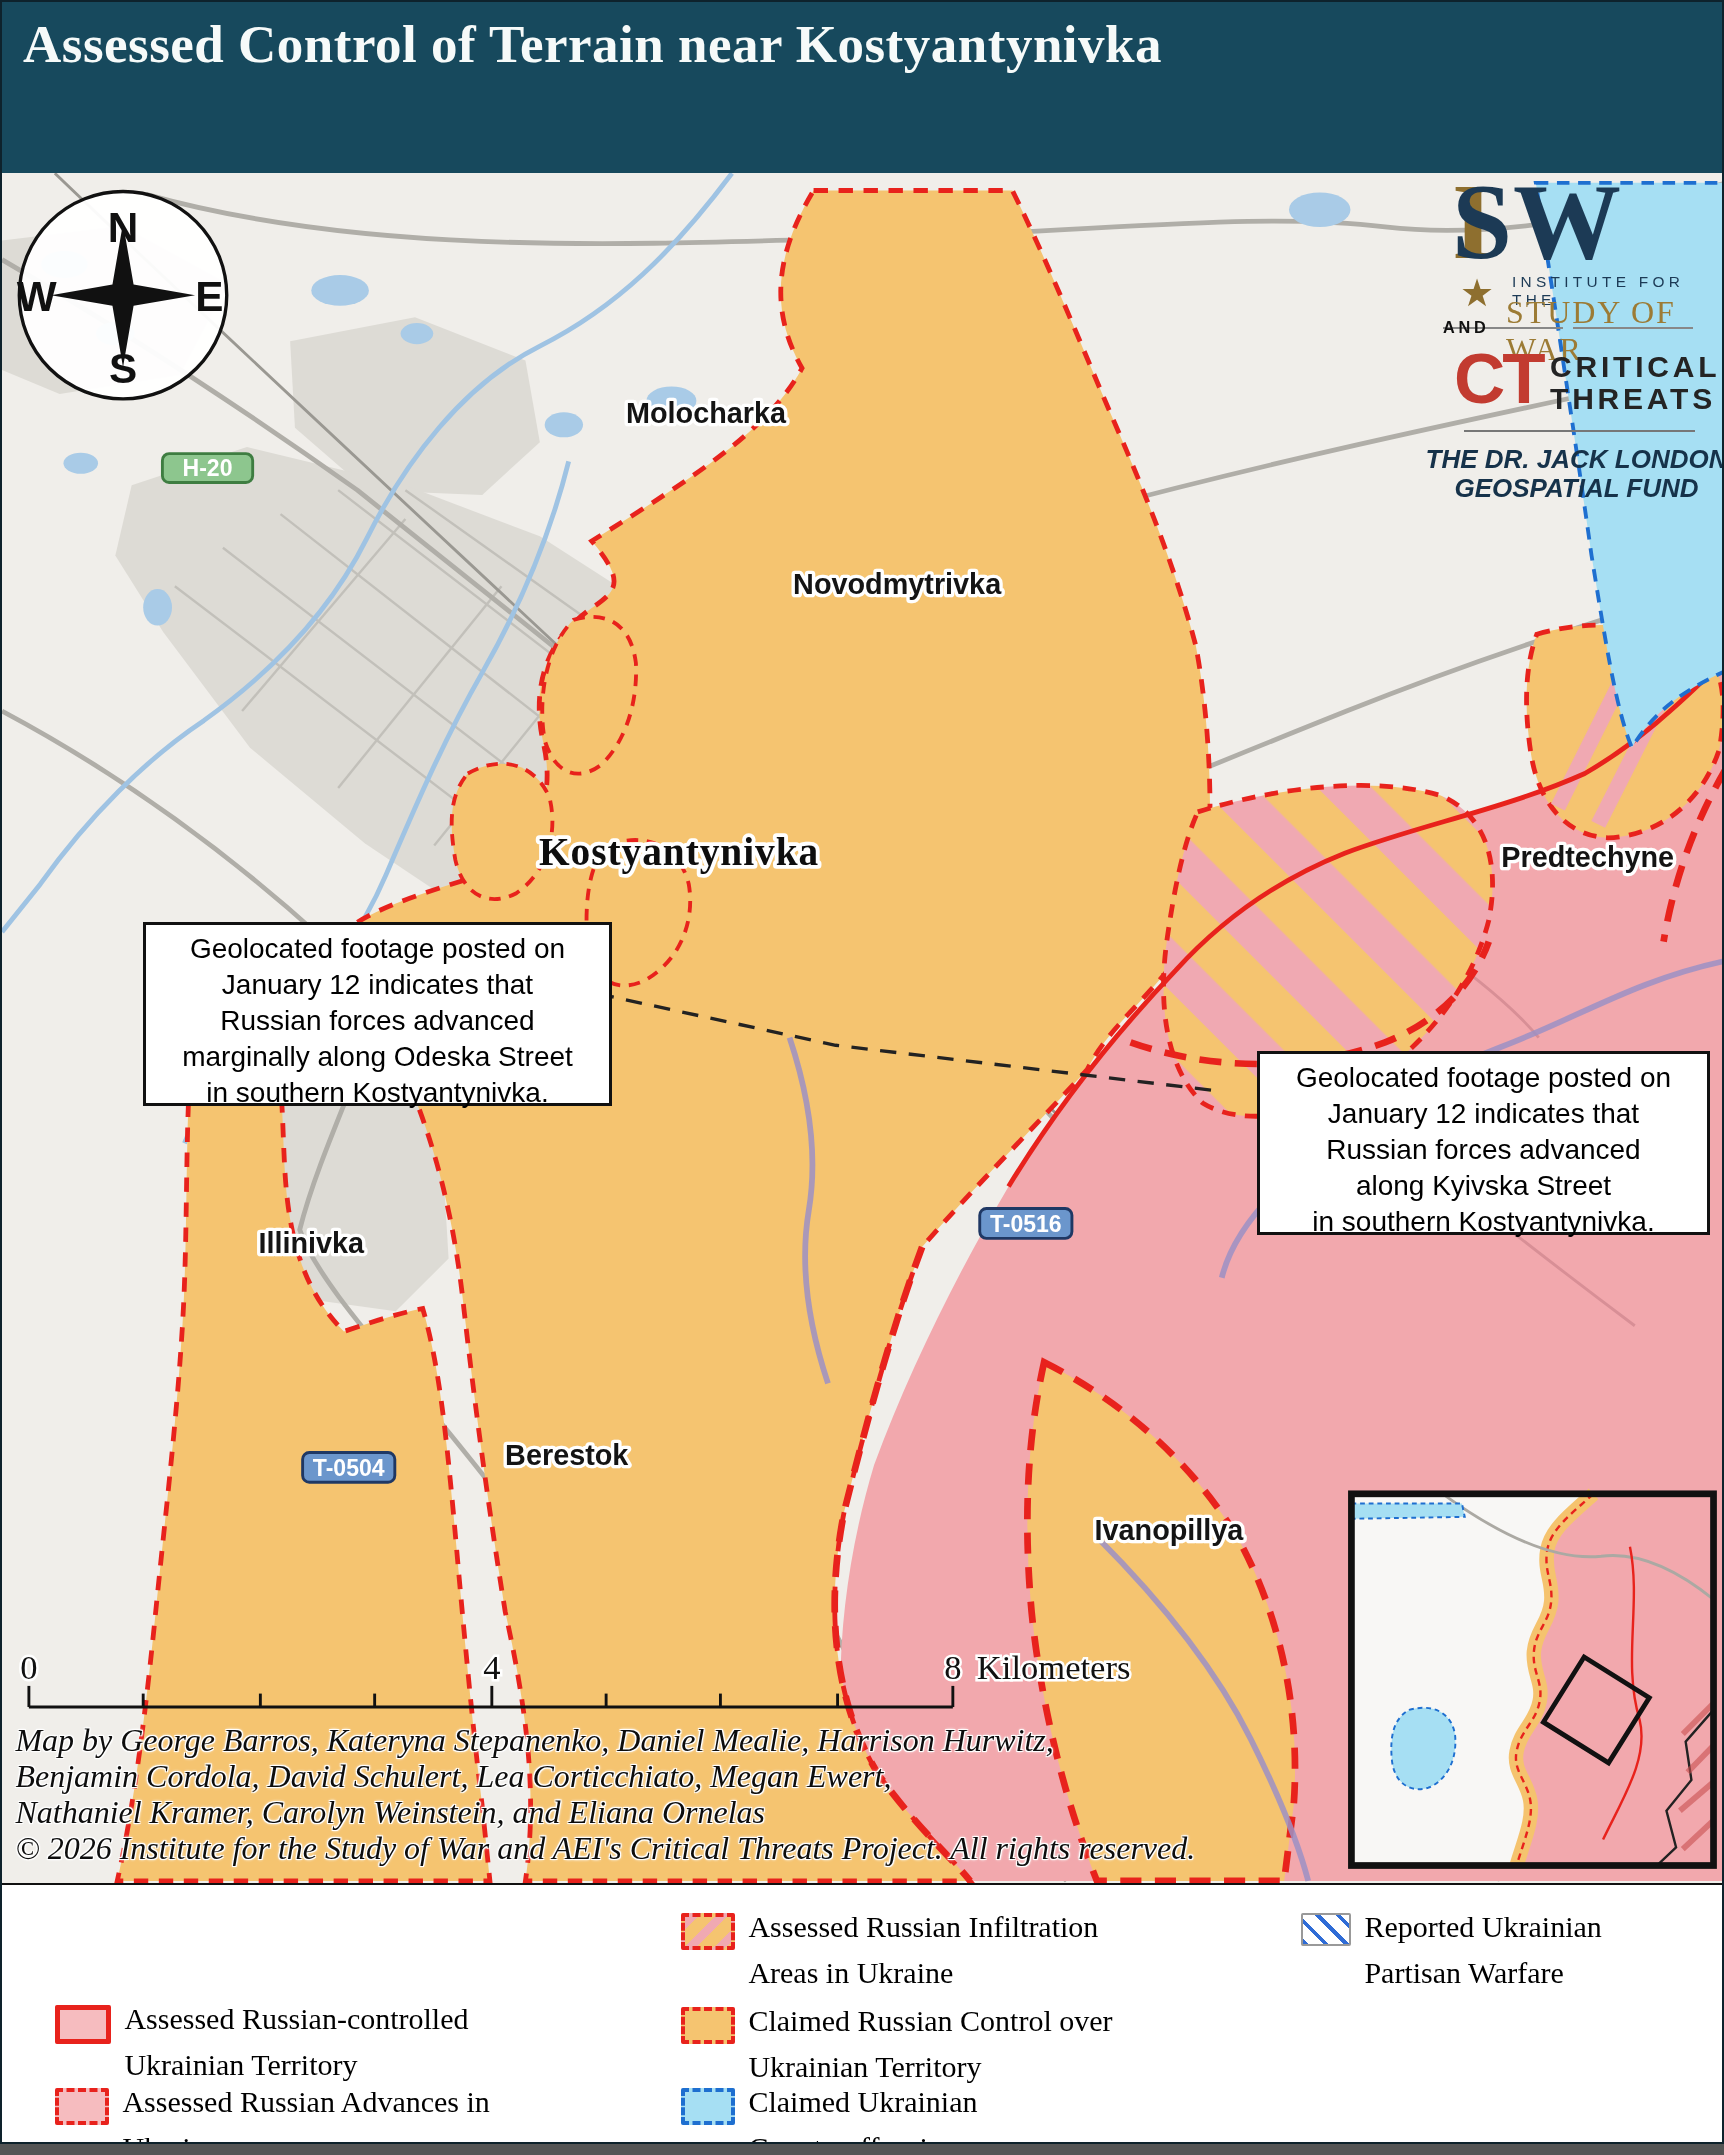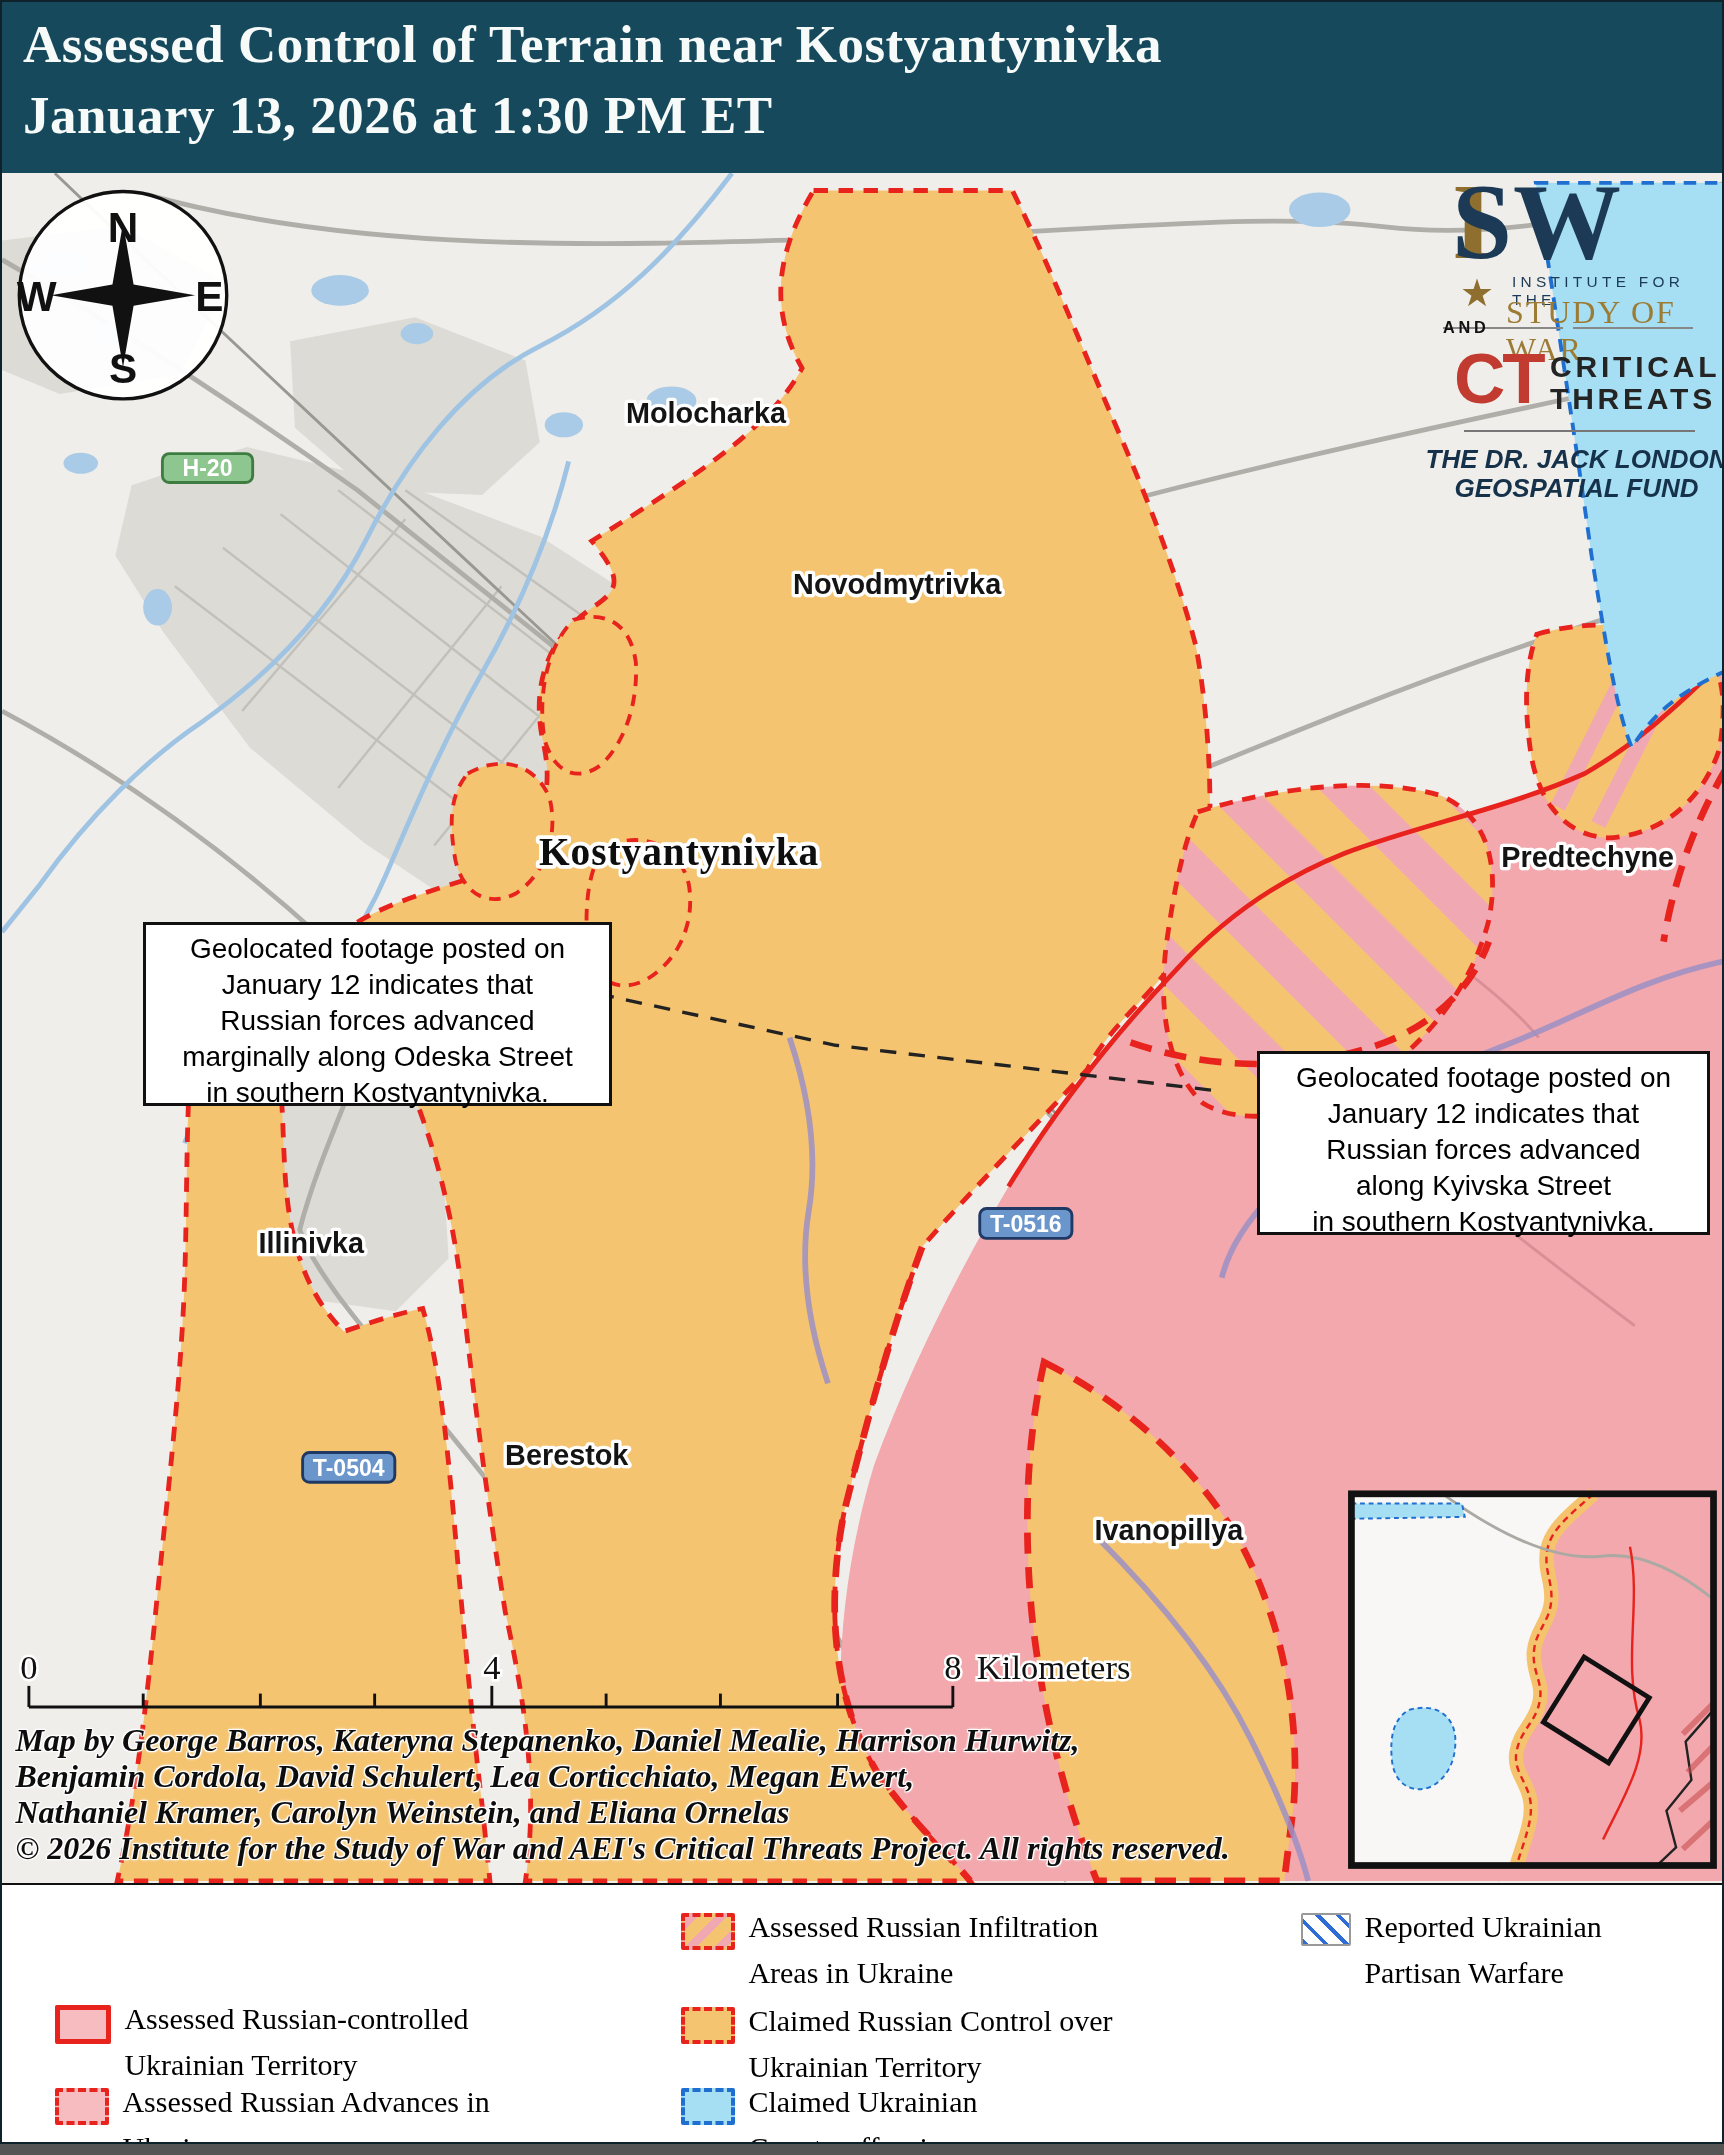--- a/index.html
+++ b/index.html
@@ -19,21 +19,21 @@
   .mcity{font:700 41px "Liberation Serif",serif;fill:#0e0e0e;stroke:#ffffff;stroke-width:8px;
           paint-order:stroke;stroke-linejoin:round;letter-spacing:1px;}
   .shieldtext{font:700 24px "Liberation Sans",sans-serif;fill:#fff;}
   .compasstext{font:600 44px "Liberation Sans",sans-serif;fill:#111;}
   .stext{font:400 36px "Liberation Serif",serif;fill:#111;stroke:#fff;stroke-width:5px;paint-order:stroke;}
   
   .callout{position:absolute;background:#fff;border:3.8px solid #111;text-align:center;
            font-size:28px;line-height:36px;color:#000;white-space:pre-line;padding:5.8px 3.8px;box-sizing:border-box;margin-left:40px;}
   
   .credits{position:absolute;left:13.4px;top:1549px;font-family:"Liberation Serif",serif;
-           font-style:italic;font-weight:700;font-size:32px;line-height:36px;color:#0d0d0d;
+           font-style:italic;font-weight:400;font-size:32px;line-height:36px;color:#0d0d0d;
            text-shadow:0 0 2.9px #fff,0 0 2.9px #fff,0 0 3.8px #fff,1px 1px 0 #fff,-1px -1px 0 #fff,1px -1px 0 #fff,-1px 1px 0 #fff;}
   
   .brand{position:absolute;left:1383px;top:0;width:338px;height:375px;pointer-events:none;}
   .brand *{position:absolute;}
   .iswword{left:67px;top:-13.4px;font-family:"Liberation Serif",serif;font-weight:700;font-size:108px;letter-spacing:1px;}
   .iswword .gi{color:#8E6F2F;}
   .iswword .gsw{color:#1C3A55;}
   .iswstar{left:75px;top:98px;font-size:38px;color:#8E6F2F;}
   .instline{left:127px;top:100px;font-size:15.4px;font-weight:400;letter-spacing:4.3px;color:#1C3A55;}
   .studyline{left:121px;top:121px;font-family:"Liberation Serif",serif;font-size:32px;letter-spacing:1.9px;color:#9C7B35;}
@@ -59,21 +59,20 @@
   .sw-counter{background:#A6DFF3;border:4.8px dashed #1E6FD0;}
   .sw-partisan{background:repeating-linear-gradient(45deg,#2F6CD6 0 3.8px,#fff 3.8px 14.4px);border:2.9px solid #999;}
 </style>
 </head>
 <body>
 
 <div class="page">
 
   <div class="header">
     <div class="t1">Assessed Control of Terrain near Kostyantynivka</div>
-    <div class="t2">January 13, 2026 at 1:30 PM ET</div>
   </div>
 
   <div class="map">
     <svg width="1724" height="1710" viewBox="0 0 1795 1780">
       <defs>
         <pattern id="pInfil" patternUnits="userSpaceOnUse" width="86" height="86" patternTransform="rotate(-45)">
           <rect width="86" height="86" fill="#F5C470"></rect>
           <rect width="40" height="86" fill="#F0A9B2"></rect>
         </pattern>
       </defs>

